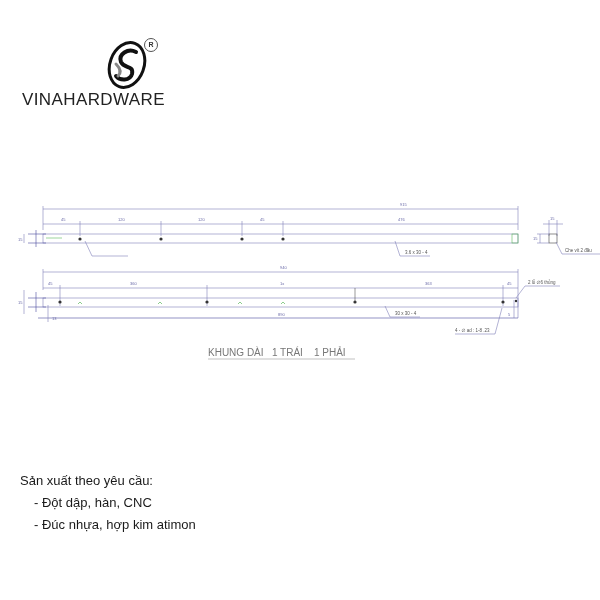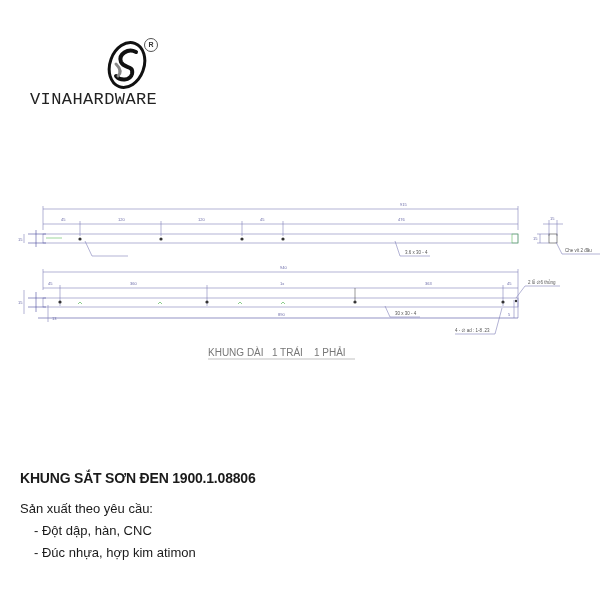--- a/index.html
+++ b/index.html
@@ -1,20 +1,20 @@
 <!DOCTYPE html>
 <html><head>
 <meta charset="utf-8">
 <style>
   html, body { margin: 0; padding: 0; background: #ffffff; }
   body { width: 600px; height: 600px; position: relative; overflow: hidden; font-family: "Liberation Sans", sans-serif; }
   .logo { position: absolute; left: 22px; top: 16px; width: 190px; height: 90px; }
   .logo-mark { position: absolute; left: 82px; top: 22px; width: 46px; height: 52px; }
   .logo-reg { position: absolute; left: 122px; top: 22px; width: 12px; height: 12px; border: 1px solid #555; border-radius: 50%; font-size: 7px; line-height: 12px; text-align: center; color: #333; font-weight: bold; }
-  .logo-text { position: absolute; left: 8px; top: 74px; font-family: Liberation Mono, monospace; font-size: 17px; letter-spacing: 0.4px; color: #222; white-space: nowrap; }
+  .logo-text { position: absolute; left: 0; top: 74px; font-family: Liberation Sans, sans-serif; font-size: 17px; letter-spacing: 0.4px; color: #222; white-space: nowrap; }
   .drawing { position: absolute; left: 0; top: 190px; width: 600px; height: 180px; }
   .dim { font-family: "Liberation Sans", sans-serif; font-size: 4px; fill: #6a6aa8; }
   .note { font-family: "Liberation Sans", sans-serif; font-size: 4.5px; fill: #555; }
   .caption-title { font-family: "Liberation Sans", sans-serif; font-size: 10px; fill: #777; }
   .info { position: absolute; left: 20px; top: 470px; width: 560px; }
   .info-title { font-family: "Liberation Sans", sans-serif; font-weight: bold; font-size: 14px; color: #1a1a1a; margin: 0 0 12px 0; letter-spacing: -0.2px; }
   .info-line { font-family: "Liberation Sans", sans-serif; font-size: 13px; color: #1a1a1a; line-height: 22px; margin: 0; }
   .info-line.sub { padding-left: 14px; }
 </style>
 </head>
@@ -138,17 +138,16 @@
   <text class="note" x="528" y="94">2 lỗ ∅6 thủng</text>
   <text class="dim" x="508" y="126">5</text>
   <text class="dim" x="18" y="114">15</text>
   <text class="dim" x="52" y="130">13</text>
 
   <text class="caption-title" x="208" y="166" xml:space="preserve">KHUNG DÀI   1 TRÁI    1 PHẢI</text>
   <line x1="208" y1="169" x2="355" y2="169" stroke="#999" stroke-width="0.6"></line>
 </svg>
 
 <div class="info">
-  <p class="info-title">KHUNG SẮT SƠN ĐEN 1900.1.08806</p>
   <p class="info-line">Sản xuất theo yêu cầu:</p>
   <p class="info-line sub">- Đột dập, hàn, CNC</p>
   <p class="info-line sub">- Đúc nhựa, hợp kim atimon</p>
 </div>
 
 </body></html>

